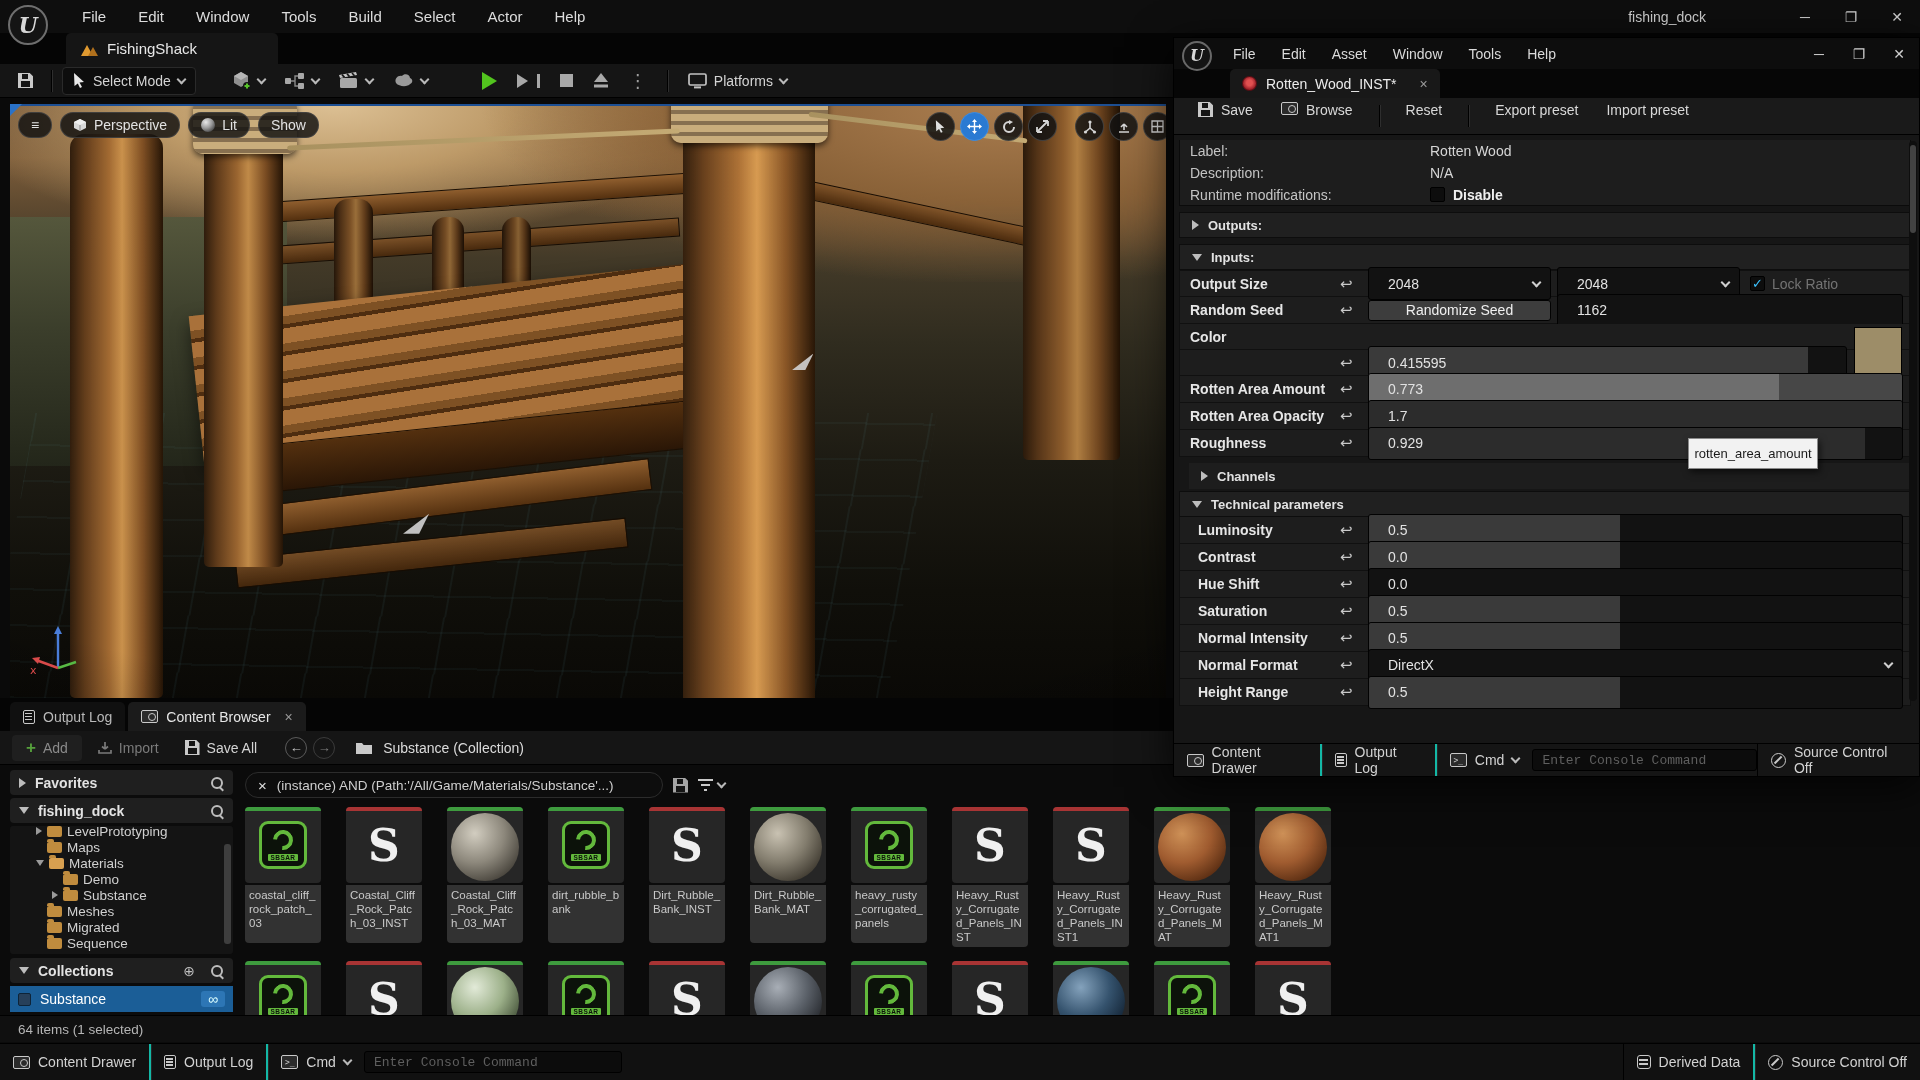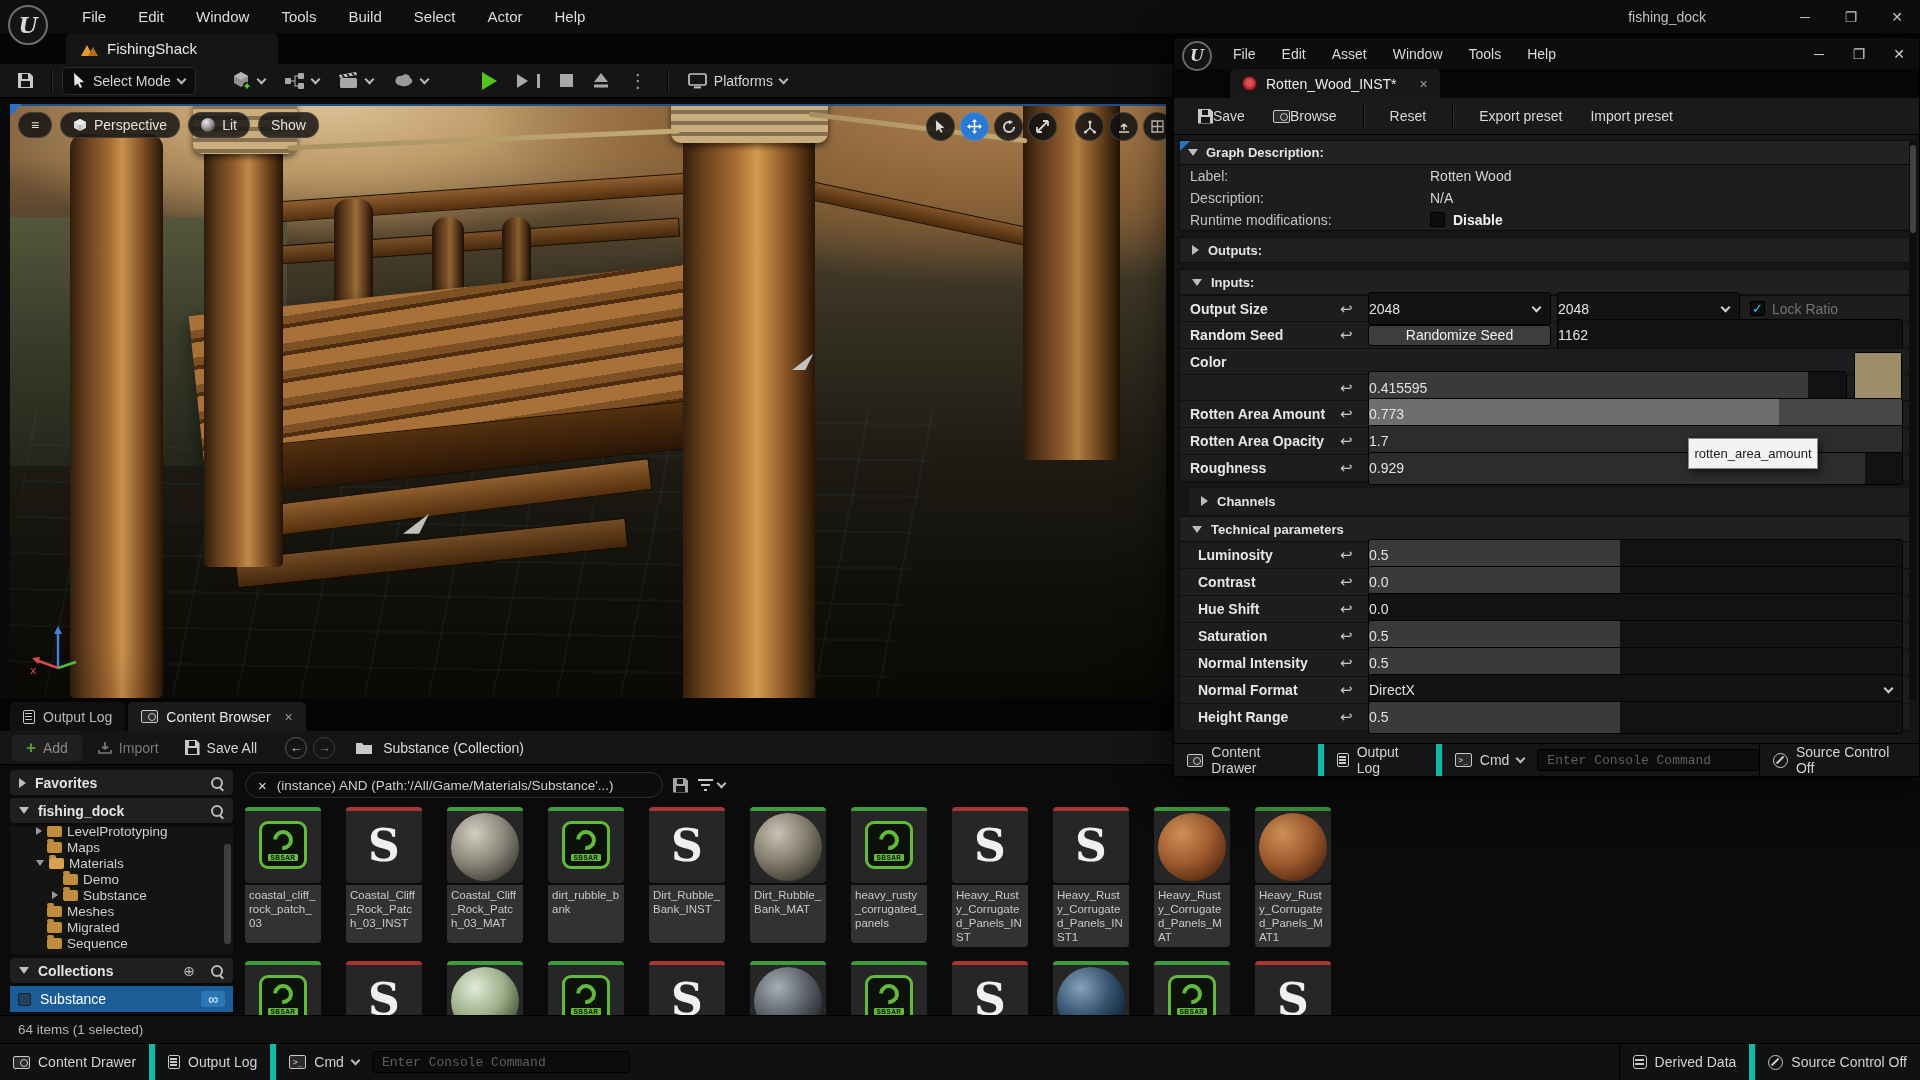--- a/index.html
+++ b/index.html
@@ -71,48 +71,48 @@
   .sw-title{height:31px;background:#0d0d0d;display:flex;align-items:center;}
   .sw-logo{width:30px;height:30px;border-radius:50%;background:#141414;border:2px solid #686868;margin:4px 8px 0 8px;display:flex;align-items:center;justify-content:center;
     color:#d8d8d8;font-family:"DejaVu Serif",serif;font-size:16px;font-style:italic;font-weight:bold;z-index:2;}
   .sw-menus span{padding:0 13px;font-size:14px;color:#dadada;}
   .sw-ctrls{margin-left:auto;display:flex;}
   .sw-ctrls div{width:40px;height:31px;display:flex;align-items:center;justify-content:center;color:#cfcfcf;}
   .sw-tabstrip{height:29px;background:#060606;display:flex;padding-left:56px;}
   .sw-tab{background:#181818;border-radius:5px 5px 0 0;display:flex;align-items:center;gap:9px;padding:0 12px;font-size:14px;color:#ececec;}
   .sbs-red{width:15px;height:15px;border-radius:50%;background:radial-gradient(circle at 50% 45%,#e05050 30%,#8e1620 75%);border:1px solid #5e0e14;}
   .sw-toolbar{height:37px;background:#1a1a1a;border-bottom:1px solid #000;display:flex;align-items:center;padding:0 12px;gap:4px;}
-  .sw-tb{display:flex;align-items:center;color:#d8d8d8;font-size:14px;padding:0 12px;height:28px;}
+  .sw-tb{display:flex;gap:8px;color:#d8d8d8;font-size:14px;padding:0 12px;height:28px;}
   .sw-body{position:relative;height:608px;background:#161616;overflow:hidden;padding:5px 8px 0 5px;}
   .sec-head{display:flex;align-items:center;gap:8px;height:25px;background:#222;border:1px solid #0b0b0b;padding:0 8px;font-weight:bold;font-size:13px;color:#e4e4e4;position:relative;}
   .sec-corner{position:absolute;left:0;top:0;border-top:10px solid #2a72c8;border-right:10px solid transparent;}
   .tri-d{width:0;height:0;border-left:5px solid transparent;border-right:5px solid transparent;border-top:7px solid #bdbdbd;}
   .tri-r{width:0;height:0;border-top:5px solid transparent;border-bottom:5px solid transparent;border-left:7px solid #bdbdbd;}
   .gd-row{display:flex;height:22px;align-items:center;background:#1d1d1d;border-left:1px solid #0b0b0b;border-right:1px solid #0b0b0b;padding:0 10px;font-size:14px;color:#c4c4c4;}
   .gd-key{width:240px;}
   .gd-val{color:#d6d6d6;}
   .subsec{display:flex;align-items:center;gap:9px;height:26px;background:#202020;border:1px solid #0d0d0d;margin-top:6px;padding:0 12px;font-weight:bold;font-size:13px;color:#e2e2e2;}
   .prow{display:flex;align-items:center;height:27px;background:#1d1d1d;border:1px solid #101010;border-top:none;padding:0 7px 0 10px;}
   .plabel{width:150px;font-weight:bold;font-size:14px;color:#e6e6e6;flex:none;}
   .pundo{width:28px;color:#c9c9c9;font-size:15px;flex:none;}
-  .pfield{position:relative;flex:1;height:33px;background:#121212;border:1px solid #020202;border-radius:3px;display:flex;align-items:center;padding:0 0;font-size:14px;color:#e2e2e2;overflow:hidden;}
+  .pfield{position:relative;flex:1;height:33px;background:#121212;border:1px solid #020202;border-radius:3px;display:flex;align-items:center;padding:0 19px;font-size:14px;color:#e2e2e2;overflow:hidden;}
   .pfill{position:absolute;left:0;top:0;bottom:0;background:#3a3a3a;}
   .pfield span{position:relative;z-index:1;}
   .pfield.hover{background:#474747;}
   .pfield.hover .pfill{background:#6e6e6e;}
   .pfield .chev{position:absolute;right:10px;z-index:1;border-color:#cfcfcf;}
   .cbox{width:15px;height:15px;background:#0d0d0d;border:1px solid #000;border-radius:2px;display:flex;align-items:center;justify-content:center;color:#3cc3ff;font-size:13px;font-weight:bold;}
   .swatch{position:absolute;right:9px;width:48px;border:1px solid #000;}
   .tooltip{left:1688px;top:438px;width:130px;height:31px;background:#f2f2f2;border:1px solid #8a8a8a;
     box-shadow:2px 3px 7px rgba(0,0,0,.6);display:flex;align-items:center;justify-content:center;
     color:#1b1b1b;font-size:13px;z-index:90;}
   .sw-scroll{position:absolute;right:2px;top:6px;width:8px;height:560px;background:#0e0e0e;border-radius:4px;}
   .sw-thumb{position:absolute;left:1px;top:4px;width:6px;height:88px;background:#424242;border-radius:3px;}
   .sw-bottom{height:33px;background:#151515;border-top:1px solid #000;display:flex;align-items:center;}
-  .bb-item{display:flex;align-items:center;gap:8px;height:100%;padding:0 13px;color:#d2d2d2;font-size:14px;border-right:6px solid #14b8a6;box-shadow:1px 0 0 #262626;}
+  .bb-item{display:flex;align-items:center;gap:8px;height:100%;padding:0 13px;color:#d2d2d2;font-size:14px;border-right:2px solid #14b8a6;box-shadow:1px 0 0 #262626;}
   .console{height:22px;background:#0c0c0c;border:1px solid #000;border-radius:3px;color:#5f5f5f;
     font-family:"Liberation Mono","DejaVu Sans Mono",monospace;font-size:13px;display:flex;align-items:center;padding:0 9px;}
 
   
   .cb{left:0;top:698px;width:1920px;height:345px;background:#0b0b0b;}
   .cb-tabs{height:33px;background:#050505;display:flex;align-items:flex-end;padding-left:10px;gap:3px;}
   .cb-tab{height:29px;display:flex;align-items:center;gap:8px;padding:0 13px;font-size:14px;color:#b9b9b9;background:#101010;border-radius:5px 5px 0 0;}
   .cb-tab.active{background:#1b1b1b;color:#e6e6e6;}
   .cb-toolbar{height:34px;background:#151515;border-bottom:1px solid #000;display:flex;align-items:center;padding:0 12px;gap:6px;}
   .addbtn{display:flex;align-items:center;gap:7px;background:#1f1f1f;border-radius:4px;height:26px;padding:0 14px;color:#8a8a8a;}
@@ -745,25 +745,20 @@
       <div class="sep"></div>
       <div class="sw-tb">
           <span>Export preset</span>
         </div>
       <div class="sw-tb">
           <span>Import preset</span>
         </div>
     </div>
 
     <div class="sw-body">
-      <div class="sec-head">
-        <div class="sec-corner"></div>
-        <span class="tri-d"></span>
-        <span>Graph Description:</span>
-      </div>
       <div class="gd-row">
         <span class="gd-key">Label:</span>
         <span class="gd-val">Rotten Wood</span>
       </div>
       <div class="gd-row">
         <span class="gd-key">Description:</span>
         <span class="gd-val">N/A</span>
       </div>
       <div class="gd-row" style="border-bottom:1px solid #0b0b0b;">
         <span class="gd-key">Runtime modifications:</span>

